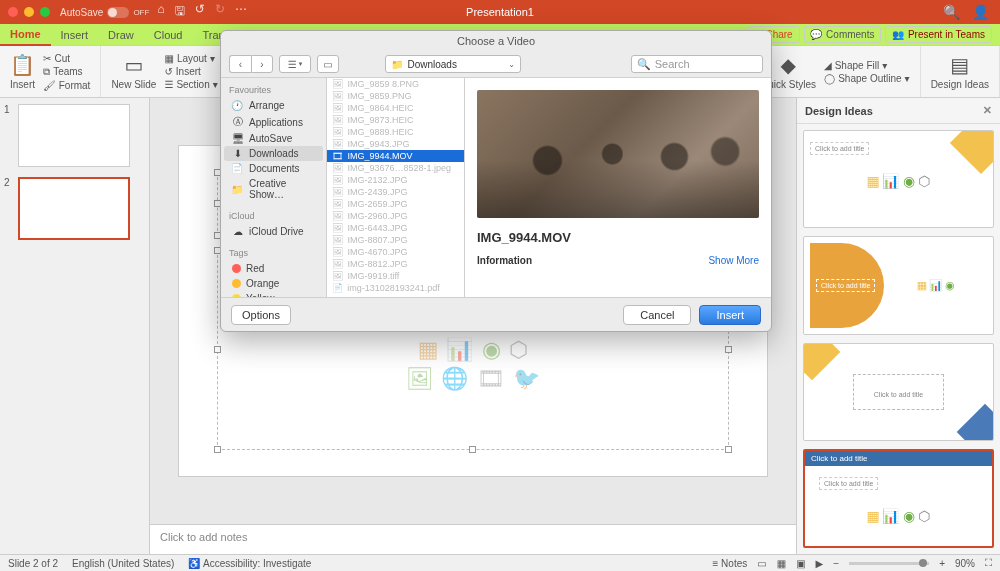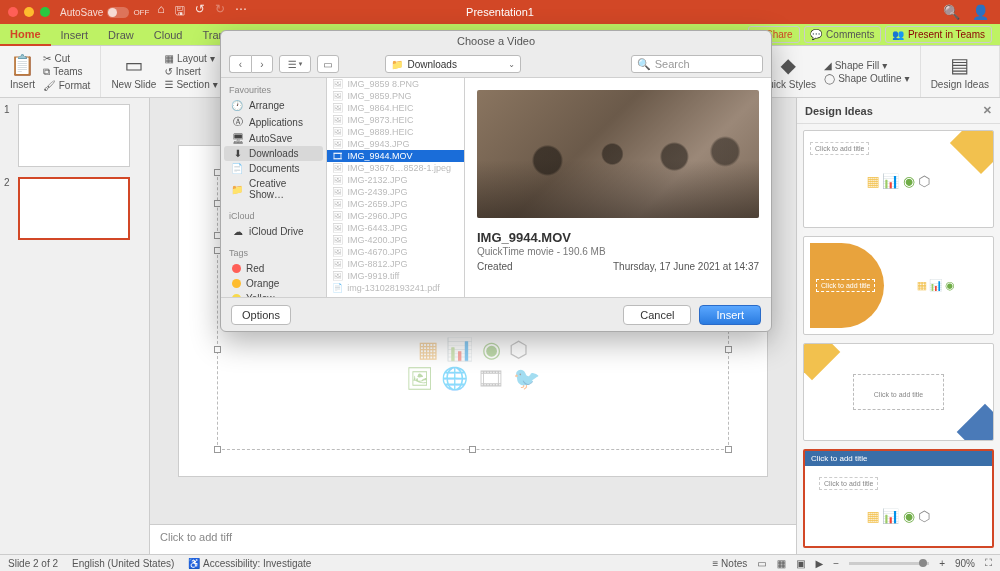--- a/index.html
+++ b/index.html
@@ -275,21 +275,21 @@
             <div class="handle" style="top:-4px;right:-4px"></div>
           <div class="handle" style="bottom:-4px;left:-4px"></div>
             <div class="handle" style="bottom:-4px;right:-4px"></div>
           <div class="handle" style="top:-4px;left:50%;margin-left:-4px"></div>
             <div class="handle" style="bottom:-4px;left:50%;margin-left:-4px"></div>
           <div class="handle" style="left:-4px;top:50%;margin-top:-4px"></div>
             <div class="handle" style="right:-4px;top:50%;margin-top:-4px"></div>
         </div>
       </div>
     </div>
-    <div class="notes">Click to add tiff</div>
+    <div class="notes">Click to add notes</div>
   </div>
   <div class="ideaspane">
     <div class="ideashdr">
         <span>Design Ideas</span>
         <span style="color:#888;cursor:pointer;">✕</span>
       </div>
     <div class="ideas">
       <div class="idea">
         <div class="ideaT">Click to add title</div>
         <div style="position:absolute;right:-10px;top:-10px;width:44px;height:44px;background:#f2c14e;transform:rotate(45deg);"></div>
@@ -469,21 +469,21 @@
       <div class="fileitem">
           <span class="fi">🖼</span>
           <span>IMG-2960.JPG</span>
         </div>
       <div class="fileitem">
           <span class="fi">🖼</span>
           <span>IMG-6443.JPG</span>
         </div>
       <div class="fileitem">
           <span class="fi">🖼</span>
-          <span>IMG-4200.JPG</span>
+          <span>IMG-8807.JPG</span>
         </div>
       <div class="fileitem">
           <span class="fi">🖼</span>
           <span>IMG-4670.JPG</span>
         </div>
       <div class="fileitem">
           <span class="fi">🖼</span>
           <span>IMG-8812.JPG</span>
         </div>
       <div class="fileitem">
@@ -491,24 +491,23 @@
           <span>IMG-9919.tiff</span>
         </div>
       <div class="fileitem">
           <span class="fi">📄</span>
           <span>img-131028193241.pdf</span>
         </div>
     </div>
     <div class="preview">
       <div class="pvimg"></div>
       <div class="pvname">IMG_9944.MOV</div>
-      <div class="pvsub">QuickTime movie - 190.6 MB</div>
-      <div class="pvrow">
-        <span>Created</span>
-        <span>Thursday, 17 June 2021 at 14:37</span>
+      <div class="pvinfo">
+        <span class="lbl">Information</span>
+        <span class="link">Show More</span>
       </div>
     </div>
   </div>
   <div class="dlgfoot">
     <div class="optbtn">Options</div>
     <div class="spacer"></div>
     <div class="btn">Cancel</div>
     <div class="btn primary">Insert</div>
   </div>
 </div>

